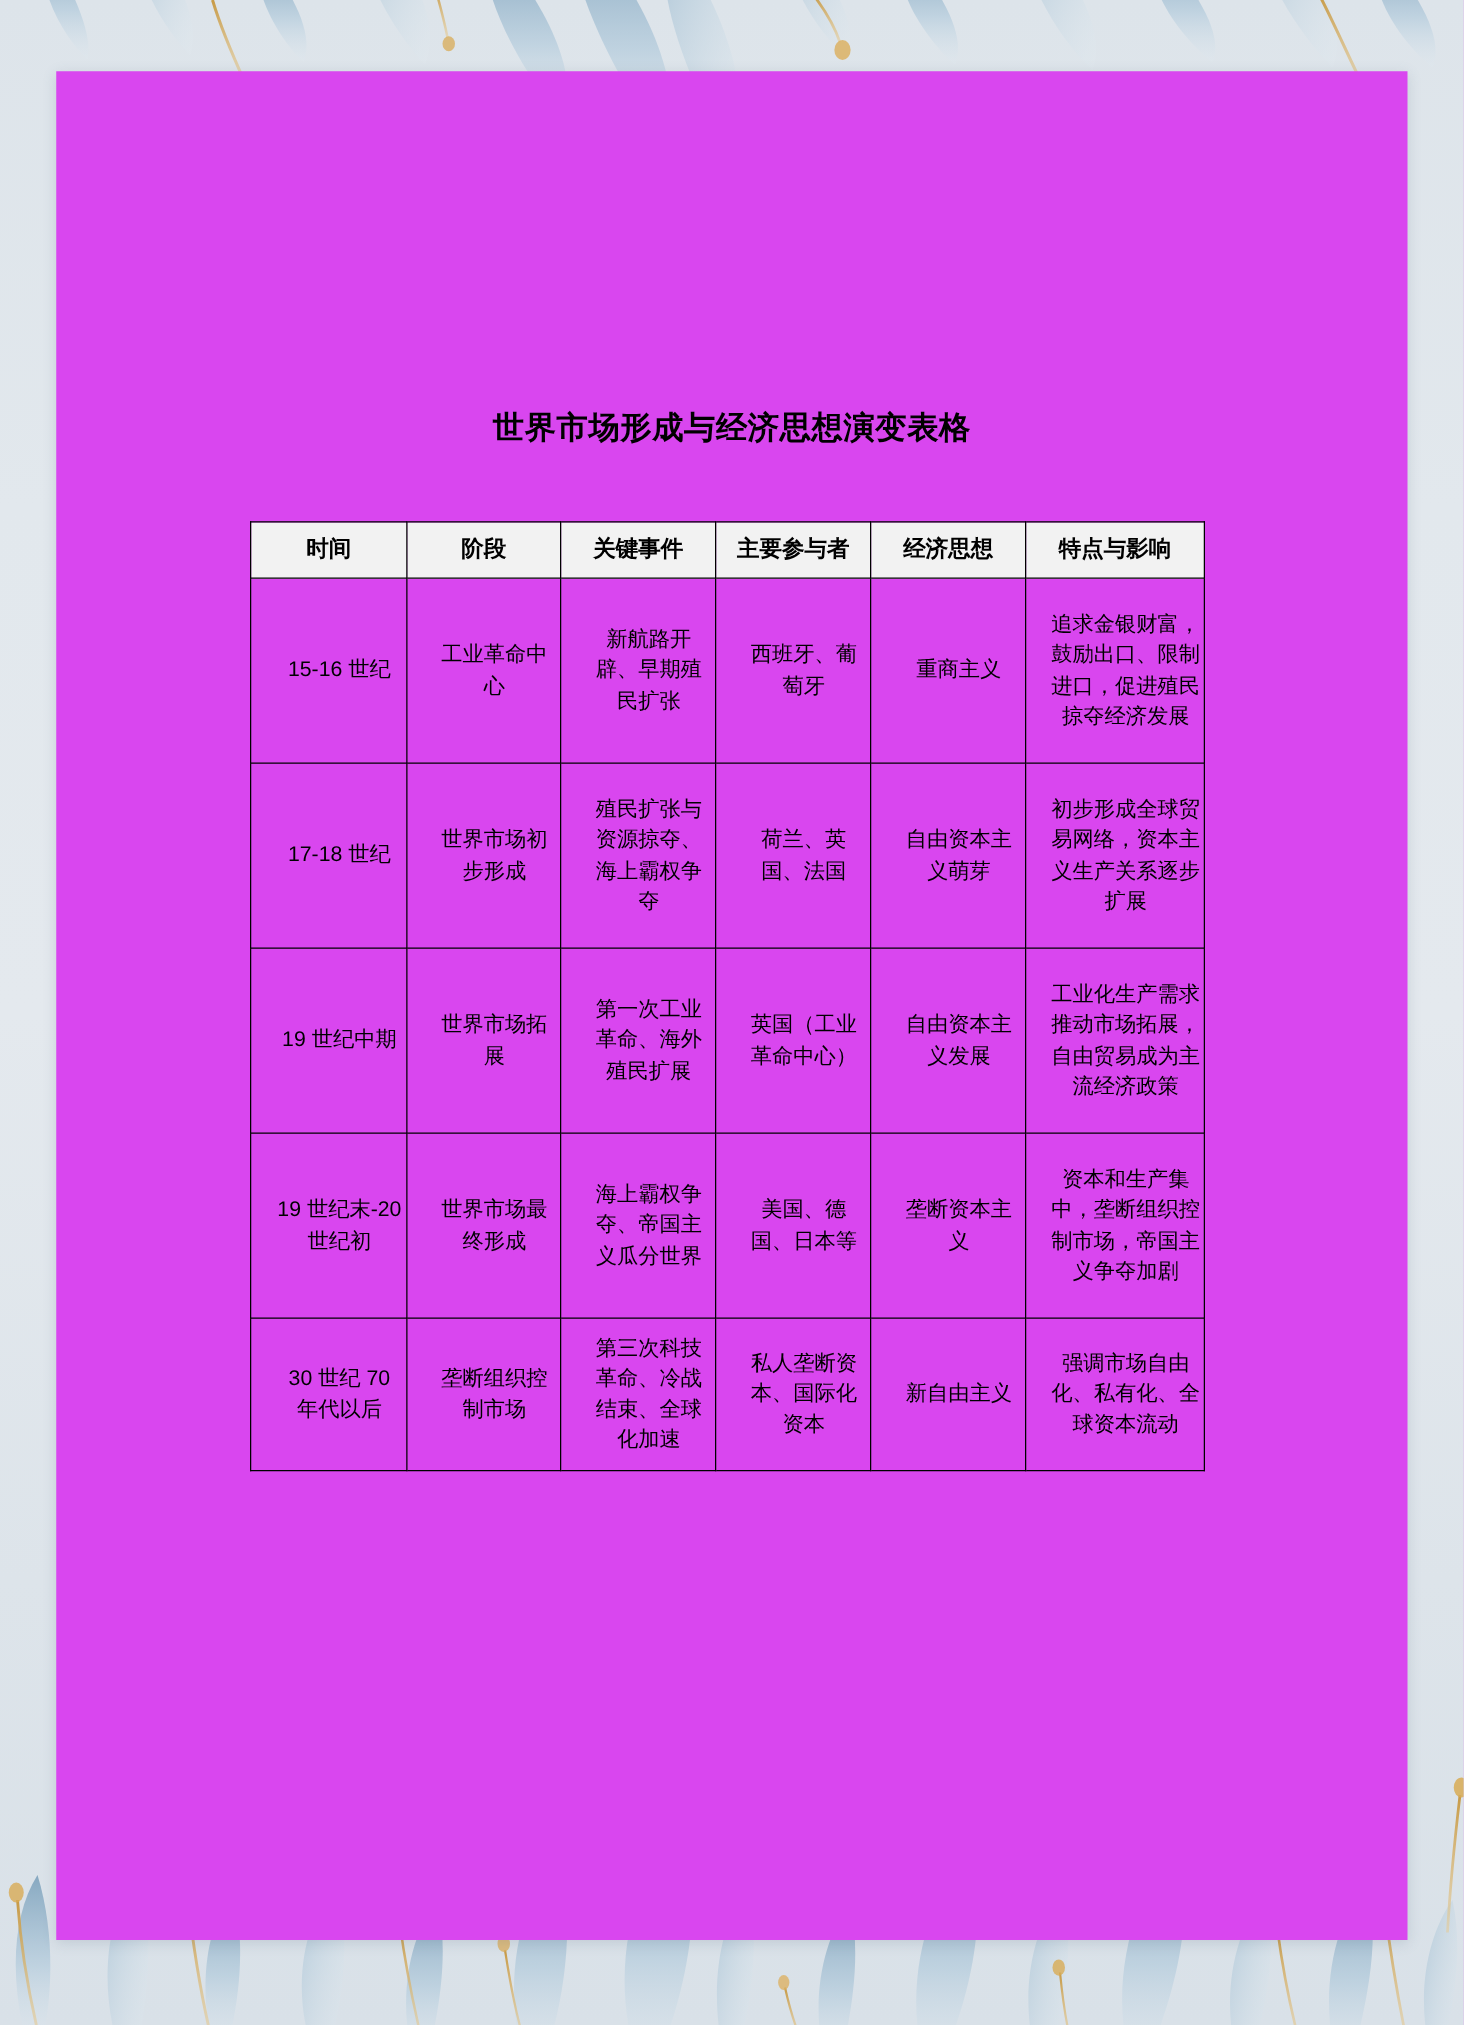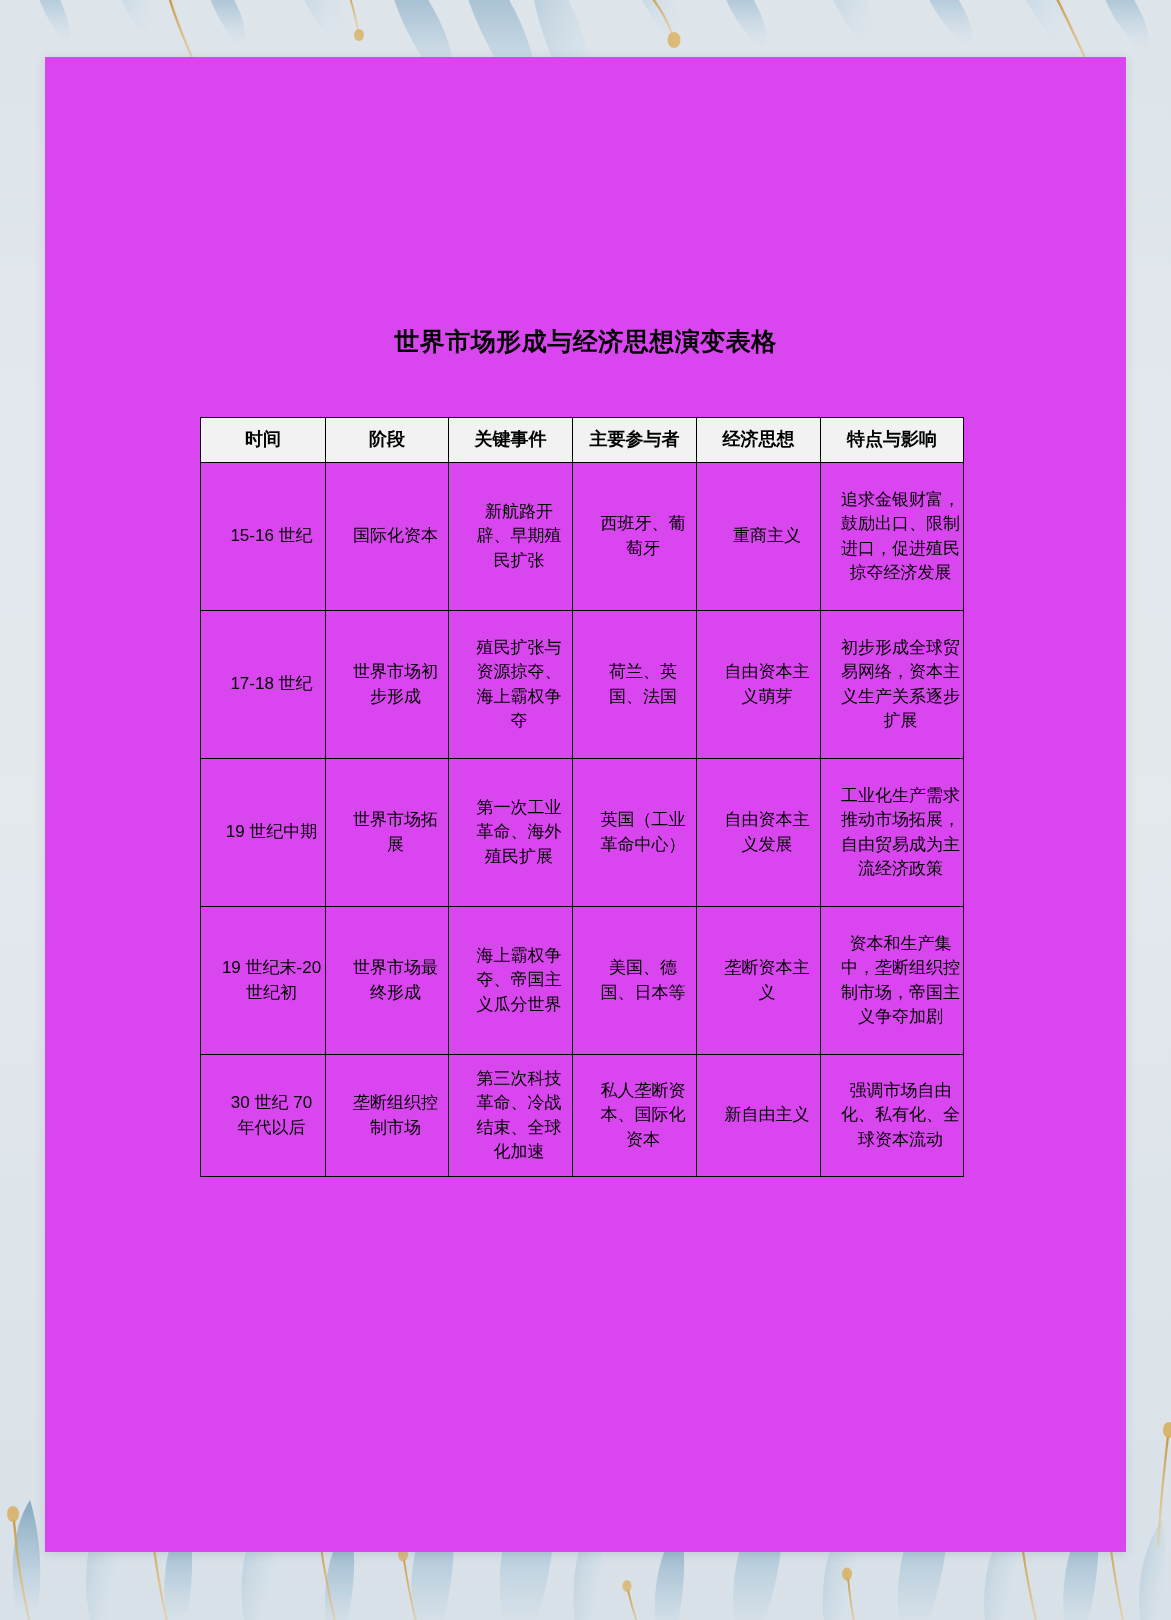--- a/index.html
+++ b/index.html
@@ -205,21 +205,21 @@
           <th>阶段</th>
           <th>关键事件</th>
           <th>主要参与者</th>
           <th>经济思想</th>
           <th>特点与影响</th>
         </tr>
       </thead>
       <tbody>
         <tr class="data-row">
           <td>15-16 世纪</td>
-          <td>国际化资本</td>
+          <td>工业革命中心</td>
           <td>新航路开辟、早期殖民扩张</td>
           <td>西班牙、葡萄牙</td>
           <td>重商主义</td>
           <td>追求金银财富，鼓励出口、限制进口，促进殖民掠夺经济发展</td>
         </tr>
         <tr class="data-row">
           <td>17-18 世纪</td>
           <td>世界市场初步形成</td>
           <td>殖民扩张与资源掠夺、海上霸权争夺</td>
           <td>荷兰、英国、法国</td>

